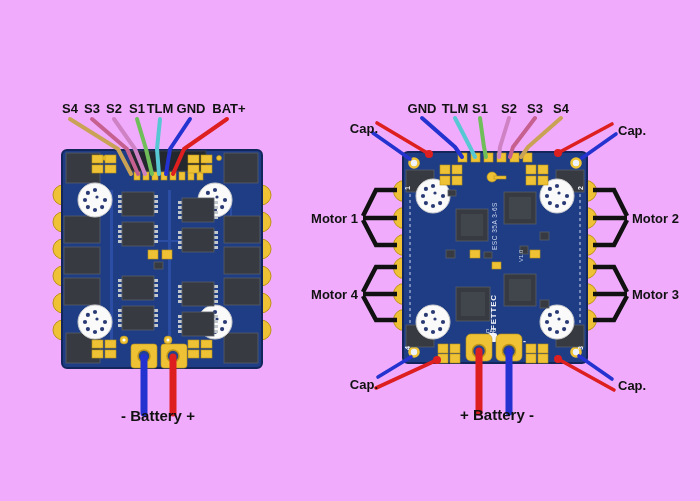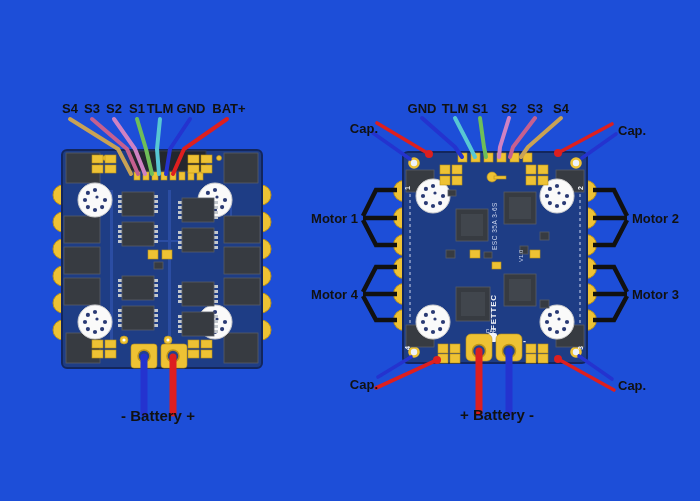--- a/index.html
+++ b/index.html
@@ -1,16 +1,16 @@
 <!DOCTYPE html>
 <html><head>
 <meta charset="utf-8">
 <style>
   html,body { margin:0; padding:0; background:#ffffff; }
-  .stage { position:relative; width:700px; height:501px; background:#1d4ed8;
+  .stage { position:relative; width:700px; height:501px; background:#f0abfc;
            font-family:"Liberation Sans", sans-serif; }
   svg text { font-family:"Liberation Sans", sans-serif; }
   .lbl      { font-size:13px; font-weight:bold; fill:#111111; }
   .lbl-lg   { font-size:15px; font-weight:bold; fill:#111111; }
   .pcb      { fill:#1e3d85; stroke:#13265c; stroke-width:2; }
   .tab      { fill:#eec234; stroke:#bd9317; stroke-width:1; }
   .pad      { fill:#eec234; stroke:#bd9317; stroke-width:0.6; }
   .chip     { fill:#373b41; stroke:#575d66; stroke-width:0.8; }
   .chip-in  { fill:#41464d; }
   .leg      { fill:#c3c8cd; }

